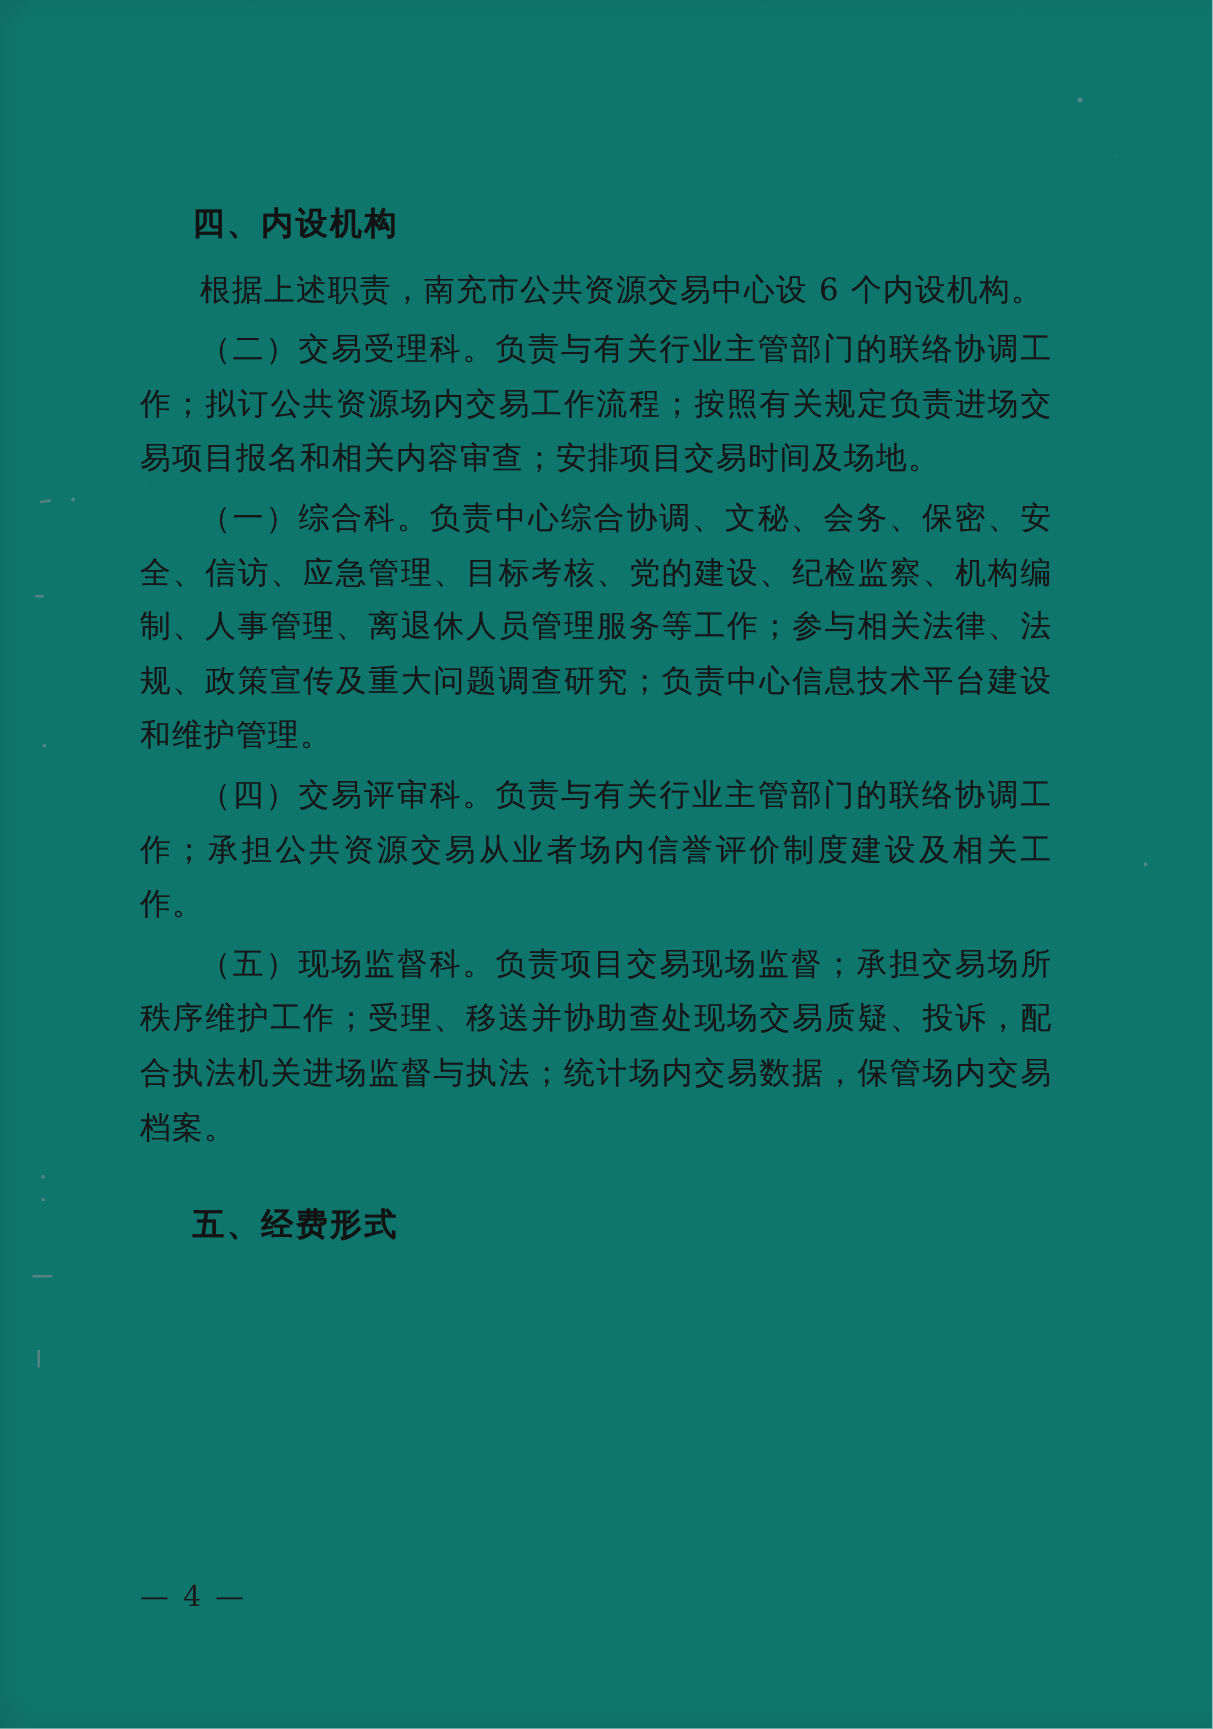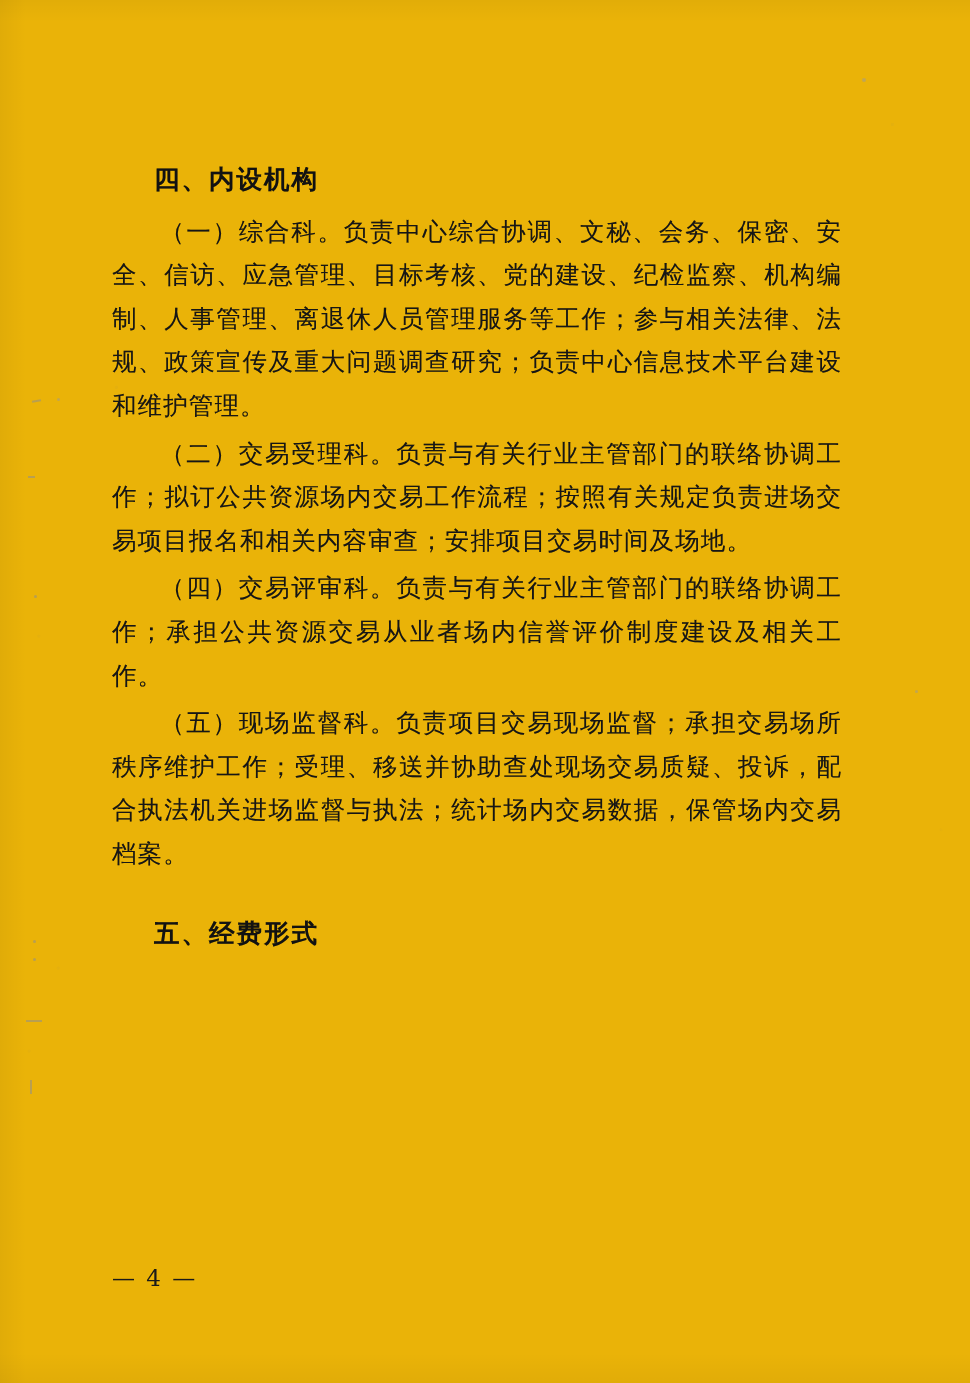--- a/index.html
+++ b/index.html
@@ -5,21 +5,21 @@
   html, body {
     margin: 0;
     padding: 0;
     background: #ffffff;
   }
   .page {
     position: relative;
     width: 970px;
     height: 1383px;
     margin: 0 auto;
-    background: #eab308;
+    background: #0f766e;
     overflow: hidden;
     font-family: "DejaVu Serif", "Liberation Serif", serif;
     color: #1a1a1a;
   }
   
   .scan-noise {
     position: absolute;
     inset: 0;
     pointer-events: none;
     background:
@@ -142,24 +142,25 @@
   </div>
 
   <span class="speck s1"></span>
   <span class="speck s2"></span>
   <span class="speck s3"></span>
 
   <div class="body-text">
 
     <h2 class="heading">四、内设机构</h2>
 
+    <p class="para">根据上述职责，南充市公共资源交易中心设 6 个内设机构。</p>
+
+    <p class="para">（二）交易受理科。负责与有关行业主管部门的联络协调工作；拟订公共资源场内交易工作流程；按照有关规定负责进场交易项目报名和相关内容审查；安排项目交易时间及场地。</p>
 
     <p class="para">（一）综合科。负责中心综合协调、文秘、会务、保密、安全、信访、应急管理、目标考核、党的建设、纪检监察、机构编制、人事管理、离退休人员管理服务等工作；参与相关法律、法规、政策宣传及重大问题调查研究；负责中心信息技术平台建设和维护管理。</p>
-
-    <p class="para">（二）交易受理科。负责与有关行业主管部门的联络协调工作；拟订公共资源场内交易工作流程；按照有关规定负责进场交易项目报名和相关内容审查；安排项目交易时间及场地。</p>
 
 
     <p class="para">（四）交易评审科。负责与有关行业主管部门的联络协调工作；承担公共资源交易从业者场内信誉评价制度建设及相关工作。</p>
 
     <p class="para">（五）现场监督科。负责项目交易现场监督；承担交易场所秩序维护工作；受理、移送并协助查处现场交易质疑、投诉，配合执法机关进场监督与执法；统计场内交易数据，保管场内交易档案。</p>
 
 
     <h2 class="heading second">五、经费形式</h2>
 
   </div>

